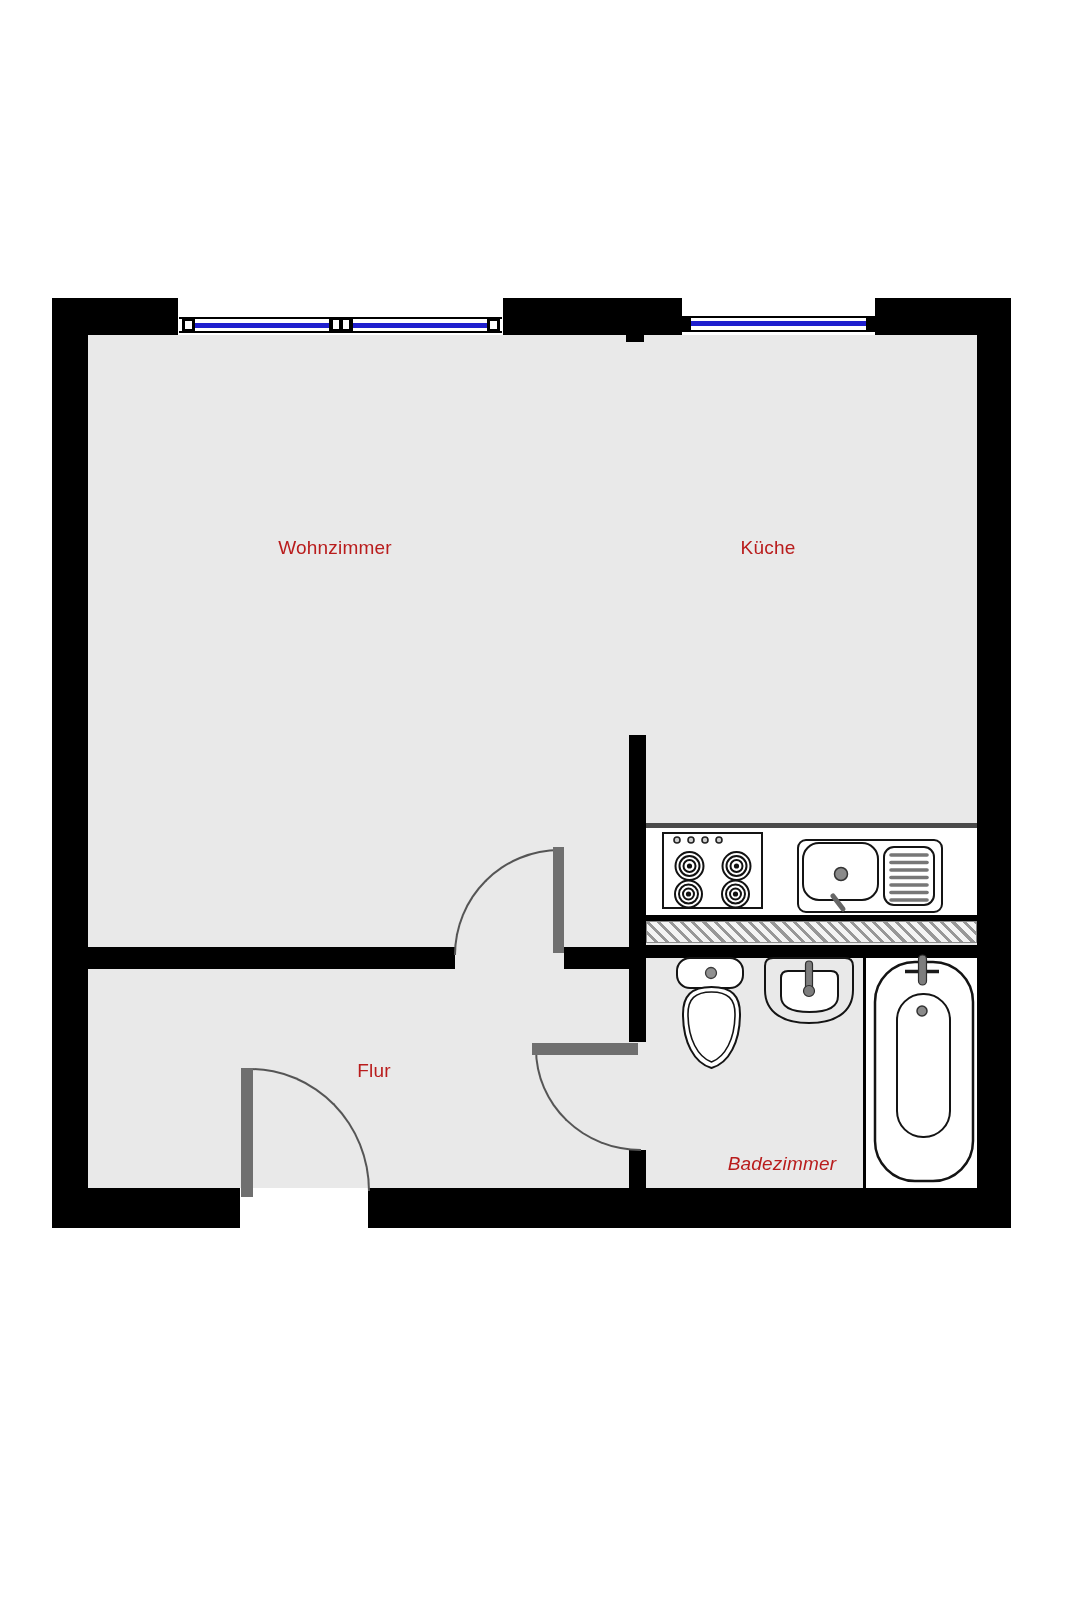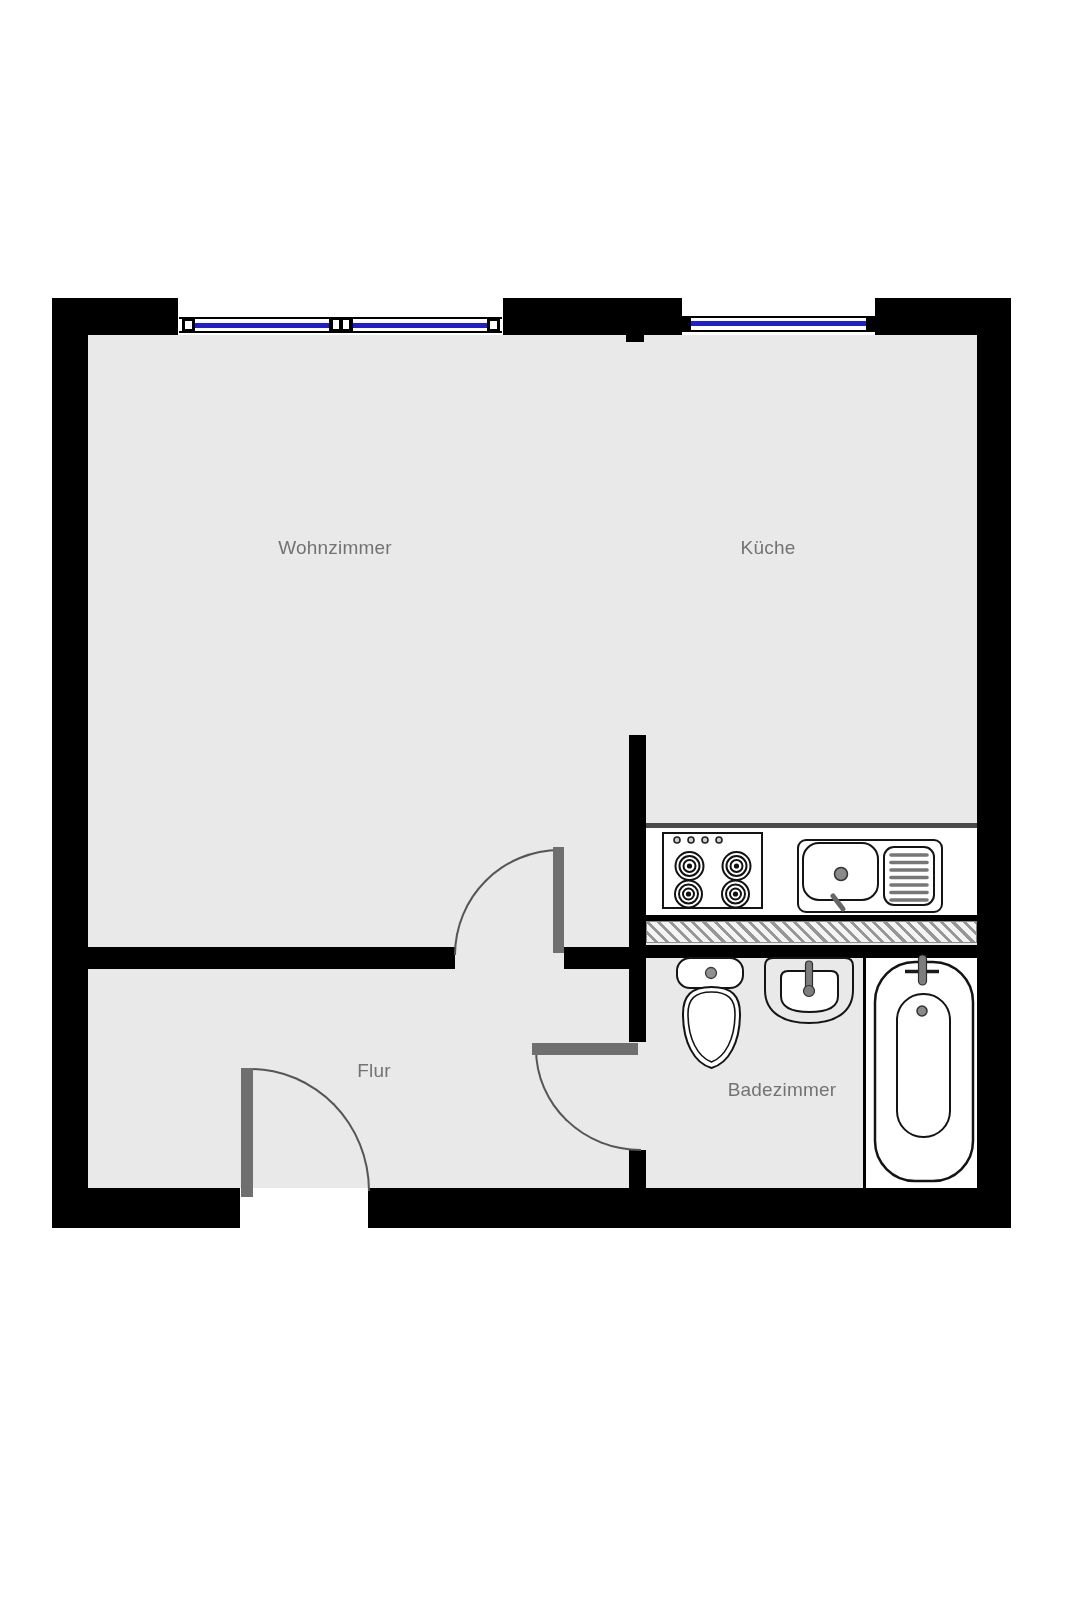--- a/index.html
+++ b/index.html
@@ -1,21 +1,21 @@
 <!DOCTYPE html>
 <html><head>
 <meta charset="utf-8">
 <style>
   html,body{margin:0;padding:0;background:#fff;}
   .canvas{position:relative;width:1067px;height:1600px;background:#ffffff;overflow:hidden;
           font-family:"Liberation Sans", sans-serif;}
   .wall{position:absolute;background:#000000;}
   .floor{position:absolute;background:#e9e9e9;}
   .white{position:absolute;background:#ffffff;}
-  .room-label{position:absolute;color:#737373;font-size:19px;letter-spacing:.2px;text-align:center;}
+  .room-label{position:absolute;color:#b91c1c;font-size:19px;letter-spacing:.2px;text-align:center;}
   
   .win-backdrop{position:absolute;background:#ffffff;}
   .win-line{position:absolute;background:#000000;height:2px;}
   .win-glass{position:absolute;background:#1f1fce;height:5px;}
   .win-cap{position:absolute;background:#ffffff;border:3px solid #000;width:7px;height:8px;}
   .win-cap-solid{position:absolute;background:#000;width:9px;height:16px;}
   .win-mullion{position:absolute;background:#000;width:24px;height:15px;}
   .win-mullion span{position:absolute;top:3px;width:6px;height:9px;background:#fff;}
   
   .door-leaf{position:absolute;background:#6f6f6f;}
@@ -152,15 +152,15 @@
       <rect x="897" y="994" width="53" height="143" rx="26" fill="#ffffff" stroke="#141414" stroke-width="2"></rect>
       <circle cx="922" cy="1011" r="5" fill="#8a8a8a" stroke="#333" stroke-width="1.5"></circle>
       <line x1="905" y1="971.5" x2="939" y2="971.5" stroke="#1a1a1a" stroke-width="3.5"></line>
       <rect x="918.5" y="955" width="8" height="30" rx="4" fill="#7d7d7d" stroke="#2e2e2e" stroke-width="1.2"></rect>
     </g>
   </svg>
 
   <div class="room-label" style="left:235px;top:537px;width:200px;">Wohnzimmer</div>
   <div class="room-label" style="left:693px;top:537px;width:150px;">Küche</div>
   <div class="room-label" style="left:324px;top:1060px;width:100px;">Flur</div>
-  <div class="room-label" style="left:692px;top:1079px;width:180px;">Badezimmer</div>
+  <div class="room-label" style="left:692px;top:1153px;width:180px;font-style:italic;">Badezimmer</div>
 
 </div>
 
 </body></html>

